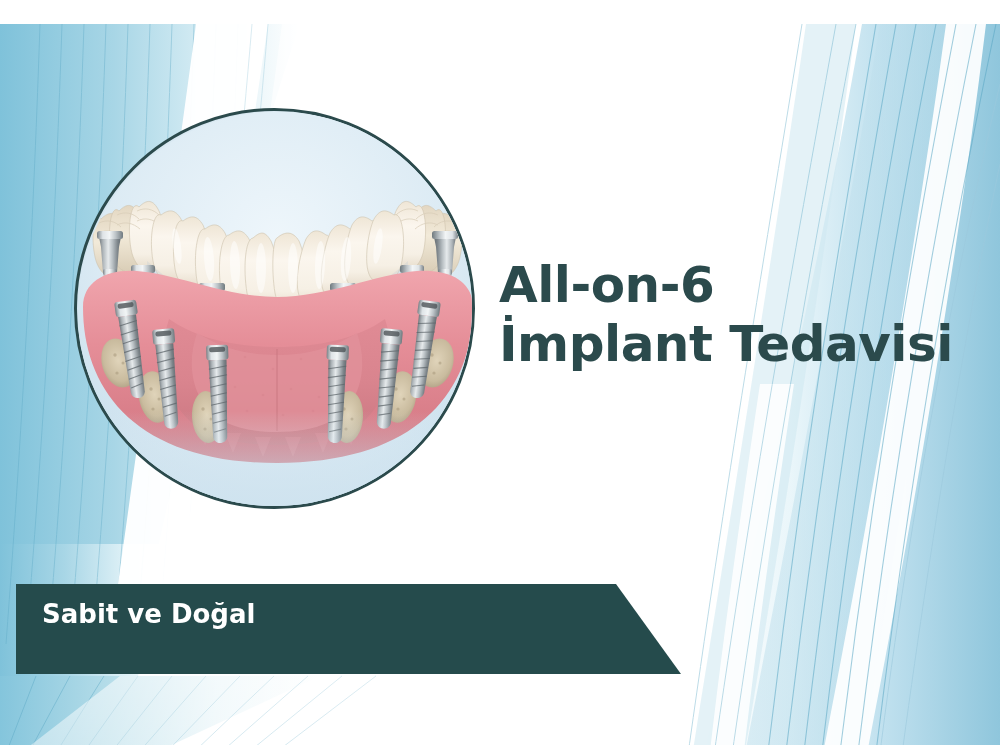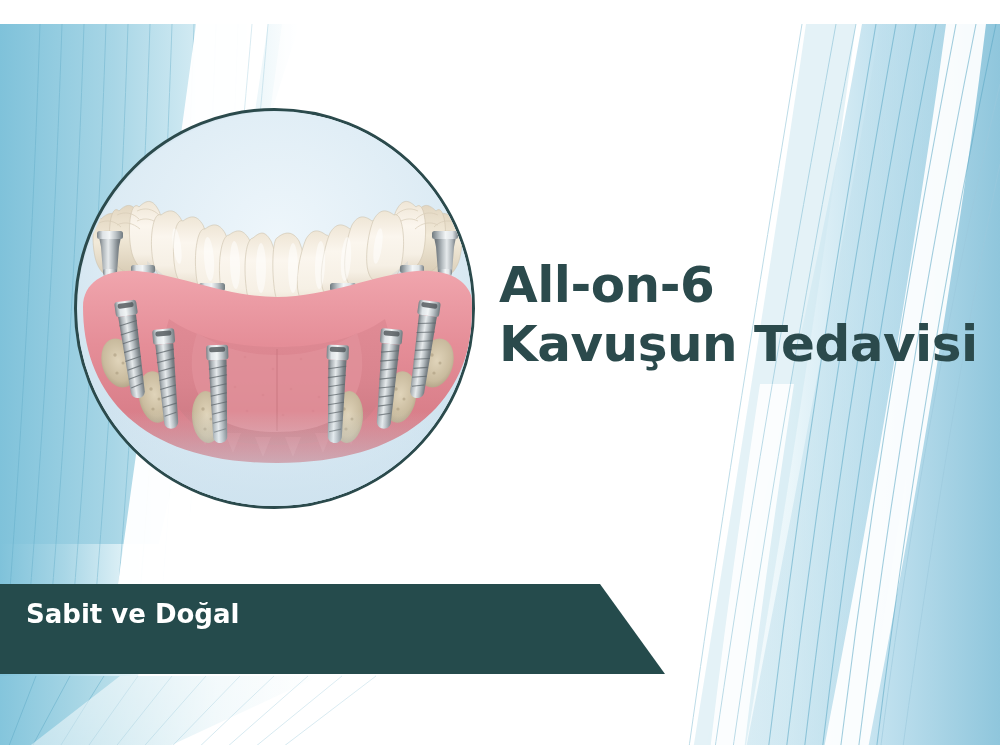--- a/index.html
+++ b/index.html
@@ -44,21 +44,21 @@
     font-size:50px;
     line-height:59px;
     letter-spacing:-0.5px;
     white-space:nowrap;
   }
   #headline .l2{font-size:50px;}
 
   
   #banner-wrap{
     position:absolute;
-    left:0;top:560px;
+    left:16px;top:560px;
     width:690px;height:92px;
   }
   #banner-shape{
     position:absolute;left:0;top:0;width:690px;height:92px;
   }
   #banner-text{
     position:absolute;
     left:26px;top:13px;
     color:#ffffff;
     font-family:"DejaVu Sans", sans-serif;
@@ -522,21 +522,21 @@
           </g>
         </g>
 
         <rect x="0" y="300" width="401" height="101" fill="url(#fadeBottom)"></rect>
       </g>
     </svg>
   </div>
 
   <div id="headline">
     <div class="l1">All-on-6</div>
-    <div class="l2">Kavuşun Tedavisi</div>
+    <div class="l2">İmplant Tedavisi</div>
   </div>
 
   <div id="banner-wrap">
     <svg id="banner-shape" viewBox="0 0 690 92" xmlns="http://www.w3.org/2000/svg">
       <polygon points="0,0 600,0 665,90 0,90" fill="#254b4c"></polygon>
     </svg>
     <div id="banner-text">
       <div>Sabit ve Doğal</div>
     </div>
   </div>

